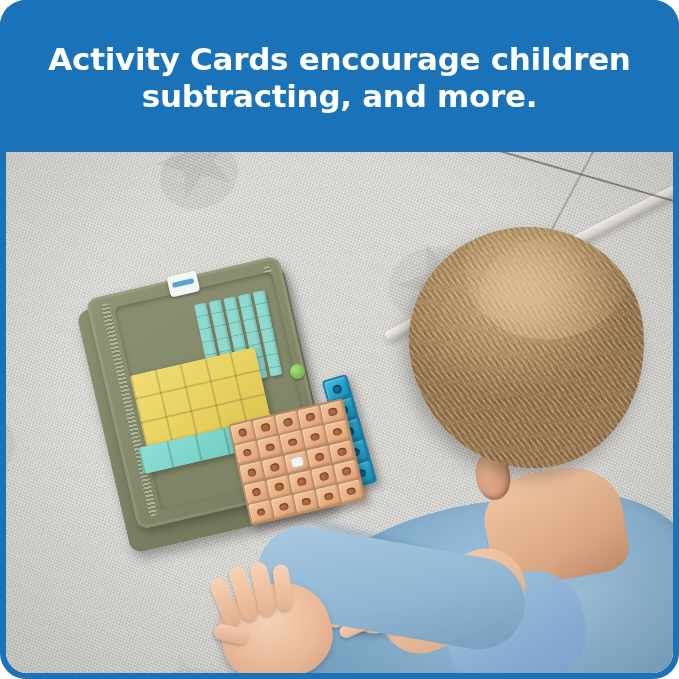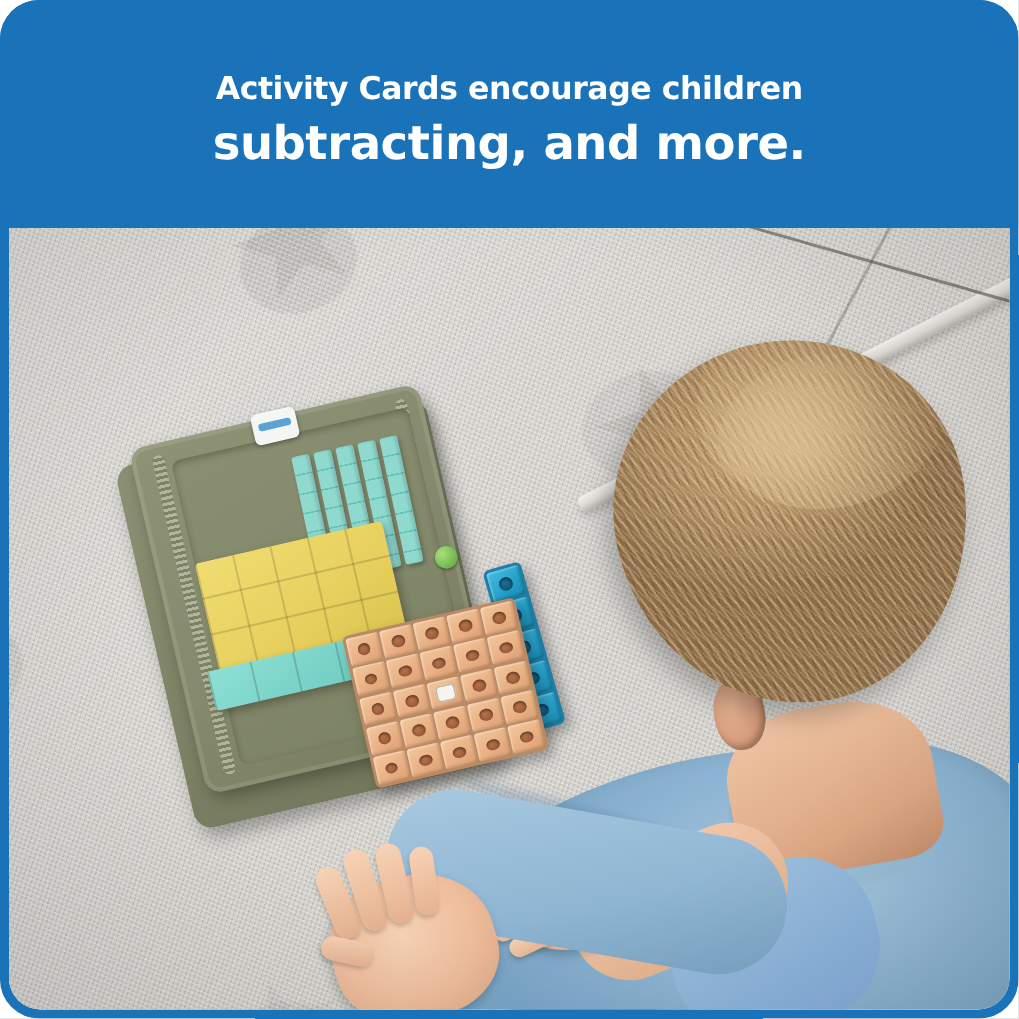--- a/index.html
+++ b/index.html
@@ -37,21 +37,21 @@
   .banner-line {
     color: #ffffff;
     font-family: "DejaVu Sans", sans-serif;
     font-weight: bold;
     font-size: 30.5px;
     line-height: 37px;
     letter-spacing: -0.3px;
     text-align: center;
     white-space: nowrap;
   }
-  .banner-line.l1 { font-size: 21px; }
+  .banner-line.l1 { font-size: 31px; }
   .banner-line.l2 { font-size: 31px; }
   .banner-line.l3 { font-size: 31px; }
 
   
   #photo {
     position: absolute;
     left: 6px;
     top: 152px;
     width: 667px;
     height: 521px;

